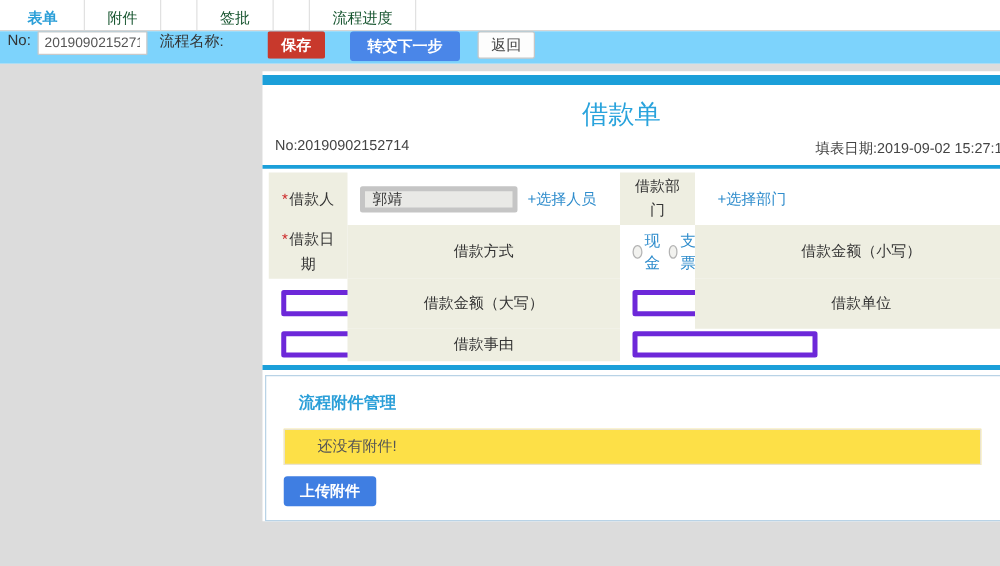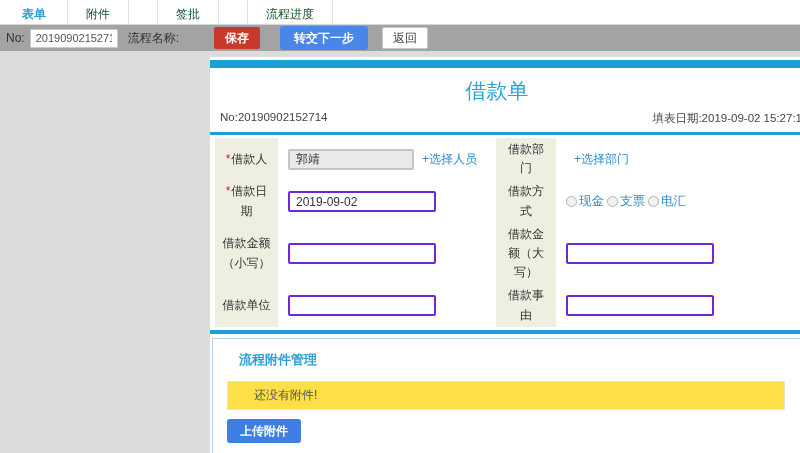--- a/index.html
+++ b/index.html
@@ -5,21 +5,21 @@
   * { box-sizing: border-box; margin: 0; padding: 0; }
   html, body { width: 800px; height: 453px; overflow: hidden; }
   body { font-family: "Liberation Sans", "DejaVu Sans", sans-serif; background: #fff; }
 
   
   .tabbar { height: 25px; background: #fff; border-bottom: 1px solid #d6d6d6; display: flex; align-items: stretch; padding-left: 8px; }
   .tab { font-size: 12px; color: #14532d; padding: 6px 18px 0; border-left: 1px solid #e1e1e1; border-right: 1px solid #e1e1e1; margin-right: 28px; cursor: pointer; white-space: nowrap; }
   .tab.active { color: #2b9fd8; border-left-color: transparent; border-right-color: transparent; padding: 6px 13px 0; margin-right: 7px; font-weight: bold; }
 
   
-  .topbar { height: 26px; background: #a3a3a3; display: flex; align-items: center; padding: 0 6px; font-size: 12px; color: #333; }
+  .topbar { height: 26px; background: #7dd3fc; display: flex; align-items: flex-start; padding: 0 6px; font-size: 12px; color: #333; }
   .tb-label { margin-right: 5px; white-space: nowrap; }
   .tb-input { height: 19px; border: 1px solid #c9c9c9; font-size: 11px; padding: 0 5px; color: #555; border-radius: 1px; }
   .no-input { width: 88px; margin-right: 10px; }
   .proc-input { width: 176px; }
   .btn { font-size: 12px; border-radius: 2px; padding: 4px 10px; cursor: pointer; border: 1px solid transparent; line-height: 1; white-space: nowrap; }
   .btn-save { background: #c8392c; color: #fff; font-weight: bold; margin-left: 30px; }
   .btn-next { background: #4a86e8; color: #fff; font-weight: bold; margin-left: 20px; border-radius: 3px; padding: 5px 13px; }
   .btn-back { background: #fdfdfd; color: #444; border-color: #c6c6c6; margin-left: 14px; }
 
   
@@ -28,21 +28,21 @@
   .bar-blue-top { height: 8px; background: #1b9fd9; }
   .sheet-title { text-align: center; color: #29a3dc; font-size: 21px; font-weight: normal; padding: 9px 38px 3px 0; }
   .meta { display: flex; justify-content: space-between; font-size: 11.5px; color: #444; padding: 3px 20px 6px 10px; white-space: nowrap; }
   .divider { height: 3px; background: #1b9fd9; }
 
   
   .formgrid { display: grid; grid-template-columns: 63px 218px 60px 1fr; padding: 3px 0 0 5px; }
   .lbl { background: #eeeee1; display: flex; align-items: center; justify-content: center; text-align: center; font-size: 12px; color: #333; padding: 2px 7px; line-height: 1.6; }
   .fld { display: flex; align-items: center; padding-left: 10px; font-size: 12px; }
   .req { color: #cc2222; margin-right: 1px; }
-  .inp { height: 21px; border: 2px solid #6d28d9; border-radius: 2px; font-size: 12px; padding: 0 6px; color: #333; width: 148px; background: #fff; }
+  .inp { height: 21px; border: 4px solid #6d28d9; border-radius: 2px; font-size: 12px; padding: 0 6px; color: #333; width: 148px; background: #fff; }
   .inp.ro { background: #e9e9e6; border-color: #c5c5c5; width: 126px; }
   .inp.ro.wide { width: 150px; }
   .link { color: #2e8ccc; font-size: 12px; margin-left: 8px; text-decoration: none; cursor: pointer; white-space: nowrap; }
   .radio-group { display: flex; gap: 3px; align-items: center; }
   .radio-opt { display: flex; align-items: center; gap: 2px; cursor: pointer; }
   .radio-circle { width: 11px; height: 11px; border-radius: 50%; border: 1px solid #b3b3b3; background: #f2f2ef; display: inline-block; }
   .radio-label { color: #2e8ccc; font-size: 12.5px; }
   .rA { min-height: 33px; } .rB { min-height: 33px; } .rC { min-height: 40px; } .rD { min-height: 26px; }
   .bar-blue-bottom { height: 4px; background: #1b9fd9; margin-top: 3px; }
 
@@ -94,23 +94,20 @@
       <div class="lbl rA">
           <span>借款部门</span>
         </div>
       <div class="fld rA">
         <a class="link">+选择部门</a>
       </div>
 
       <div class="lbl rB">
         <span><span class="req">*</span><span>借款日期</span></span>
       </div>
-      <div class="fld rB">
-        <input class="inp" value="2019-09-02" style="">
-      </div>
       <div class="lbl rB">
           <span>借款方式</span>
         </div>
       <div class="fld rB">
         <div class="radio-group">
           <span class="radio-opt">
             <i class="radio-circle"></i>
             <span class="radio-label">现金</span>
           </span>
           <span class="radio-opt">

